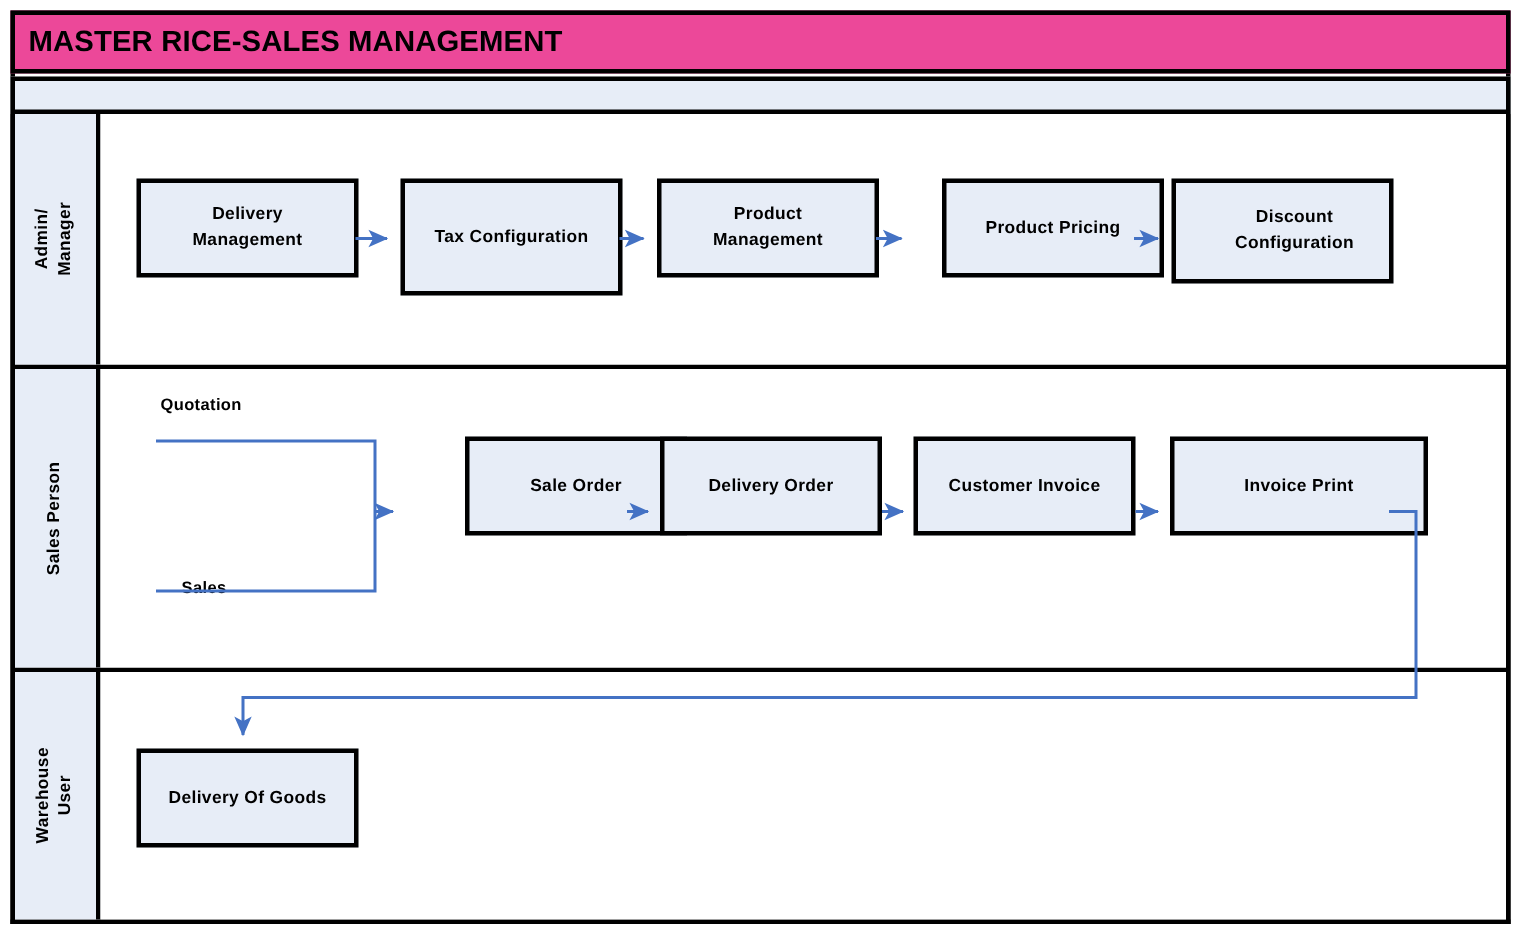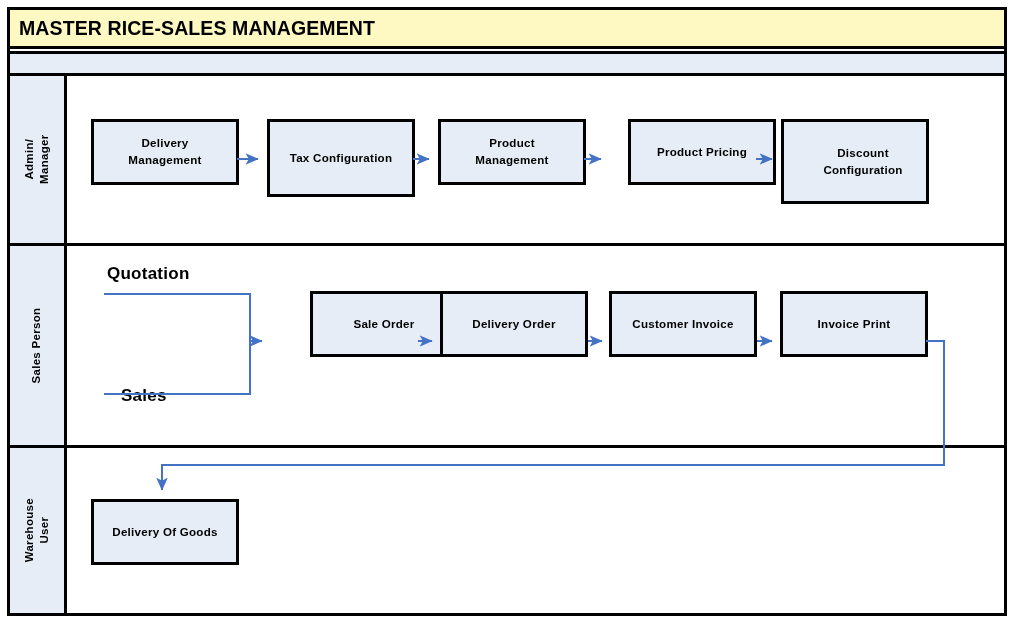--- a/index.html
+++ b/index.html
@@ -22,21 +22,21 @@
     border:3px solid #000000;
     box-sizing:border-box;
     background:#ffffff;
   }
 
   
   .title-bar{
     position:absolute;
     left:7px; top:7px;
     width:1000px; height:42px;
-    background:#fef9c3;
+    background:#ec4899;
     border:3px solid #000000;
     box-sizing:border-box;
     display:flex;align-items:center;
   }
   .title-text{
     padding-left:9px;
     font-size:19.5px;
     font-weight:bold;
     color:#000000;
     letter-spacing:0.1px;
@@ -115,21 +115,21 @@
     color:#000000;
     line-height:1.45;
     letter-spacing:0.25px;
     white-space:pre-line;
     font-family:"Liberation Sans", sans-serif;
   }
 
   
   .flow-label{
     position:absolute;
-    font-size:17px;
+    font-size:11px;
     font-weight:bold;
     color:#000000;
     letter-spacing:0.25px;
     white-space:nowrap;
     font-family:"Liberation Sans", sans-serif;
   }
 
   
   .conn-layer{
     position:absolute;
@@ -172,21 +172,21 @@
 
         <div class="node" style="left:371px; top:43px; width:148px; height:66px;">
           <span class="node-label">Product
 Management</span>
         </div>
 
         <div class="node" style="left:543px; top:43px; width:148px; height:66px;margin-left:18px;">
           <span class="node-label">Product Pricing</span>
         </div>
 
-        <div class="node" style="left:714px; top:43px; width:148px; height:85px;padding-left:16px;">
+        <div class="node" style="left:714px; top:43px; width:148px; height:70px;padding-left:16px;">
           <span class="node-label">Discount
 Configuration</span>
         </div>
 
       </div>
     </div>
 
     <div class="lane l1">
       <div class="lane-header">
         <div class="lane-header-label">Sales Person</div>
@@ -202,21 +202,21 @@
         </div>
 
         <div class="node" style="left:373px; top:45px; width:148px; height:66px;">
           <span class="node-label">Delivery Order</span>
         </div>
 
         <div class="node" style="left:542px; top:45px; width:148px; height:66px;justify-content:center;">
           <span class="node-label">Customer Invoice</span>
         </div>
 
-        <div class="node" style="left:713px; top:45px; width:148px; height:66px;">
+        <div class="node" style="left:713px; top:45px; width:172px; height:66px;">
           <span class="node-label">Invoice Print</span>
         </div>
 
       </div>
     </div>
 
     <div class="lane l2">
       <div class="lane-header">
         <div class="lane-header-label">Warehouse
 User</div>

